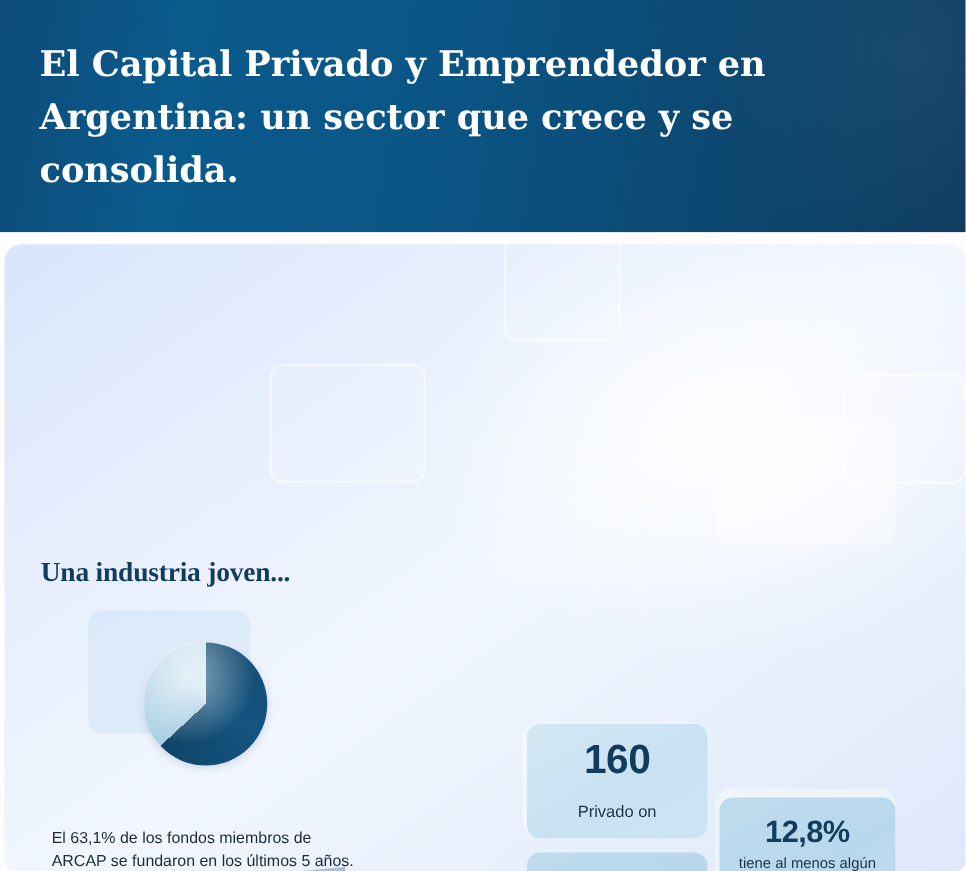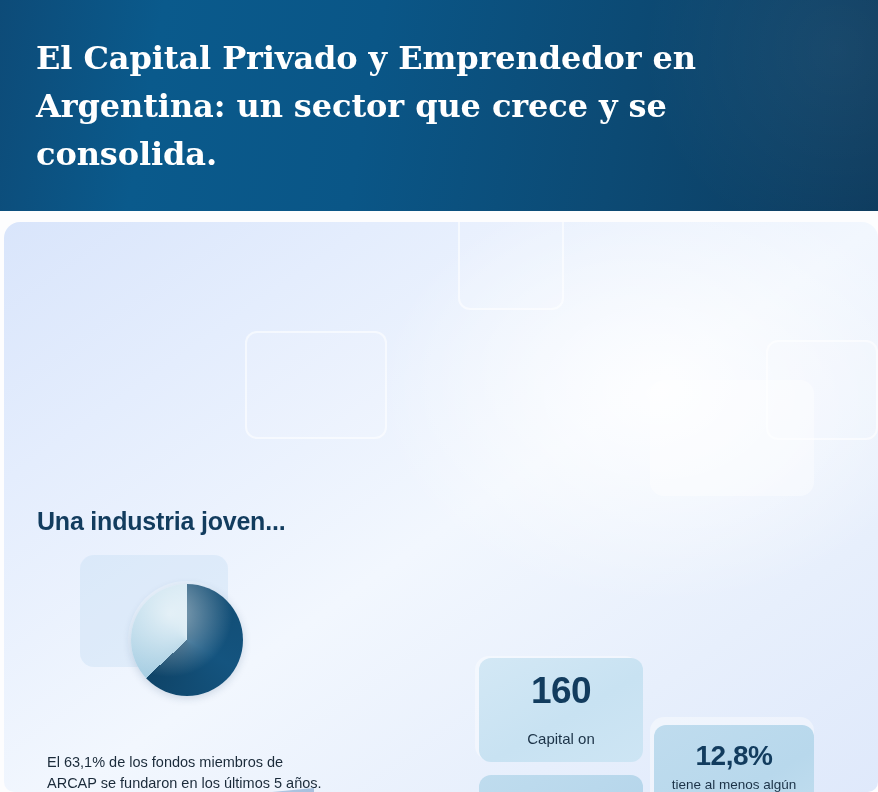--- a/index.html
+++ b/index.html
@@ -51,21 +51,21 @@
   
   .deco{position:absolute;pointer-events:none;}
   .deco-outline{border:2px solid rgba(255,255,255,0.55);border-radius:12px;background:rgba(255,255,255,0.10);}
   .deco-fill{border-radius:14px;background:rgba(255,255,255,0.40);}
   .deco-fill-blue{border-radius:14px;background:rgba(186,214,241,0.30);}
 
   
   .sec-head{
     position:absolute;
     color:#123c5e;
-    font-family:Liberation Sans, sans-serif;
+    font-family:Liberation Serif, serif;
     font-weight:700;
     font-size:25px;
     line-height:1.30;
     letter-spacing:-0.2px;
     white-space:pre-line;
   }
   #head-left{left:33px;top:283px;width:400px;}
   #head-right{left:474px;top:283px;width:370px;}
 
   .caption{
@@ -158,21 +158,21 @@
       <div class="pie"></div>
       <div class="pie-ring"></div>
     </div>
 
     <div class="caption" id="cap-pie">El 63,1% de los fondos miembros de
 ARCAP se fundaron en los últimos 5 años.</div>
 
 
     <div class="card" id="card-follow">
       <span class="num">160</span>
-      <span class="lbl">Capital on</span>
+      <span class="lbl">Privado on</span>
     </div>
 
     <div class="card" id="card-exits">
       
       
     </div>
 
     <div class="card" id="card-pct">
       <span class="num">12,8%</span>
       <span class="lbl">tiene al menos algún

